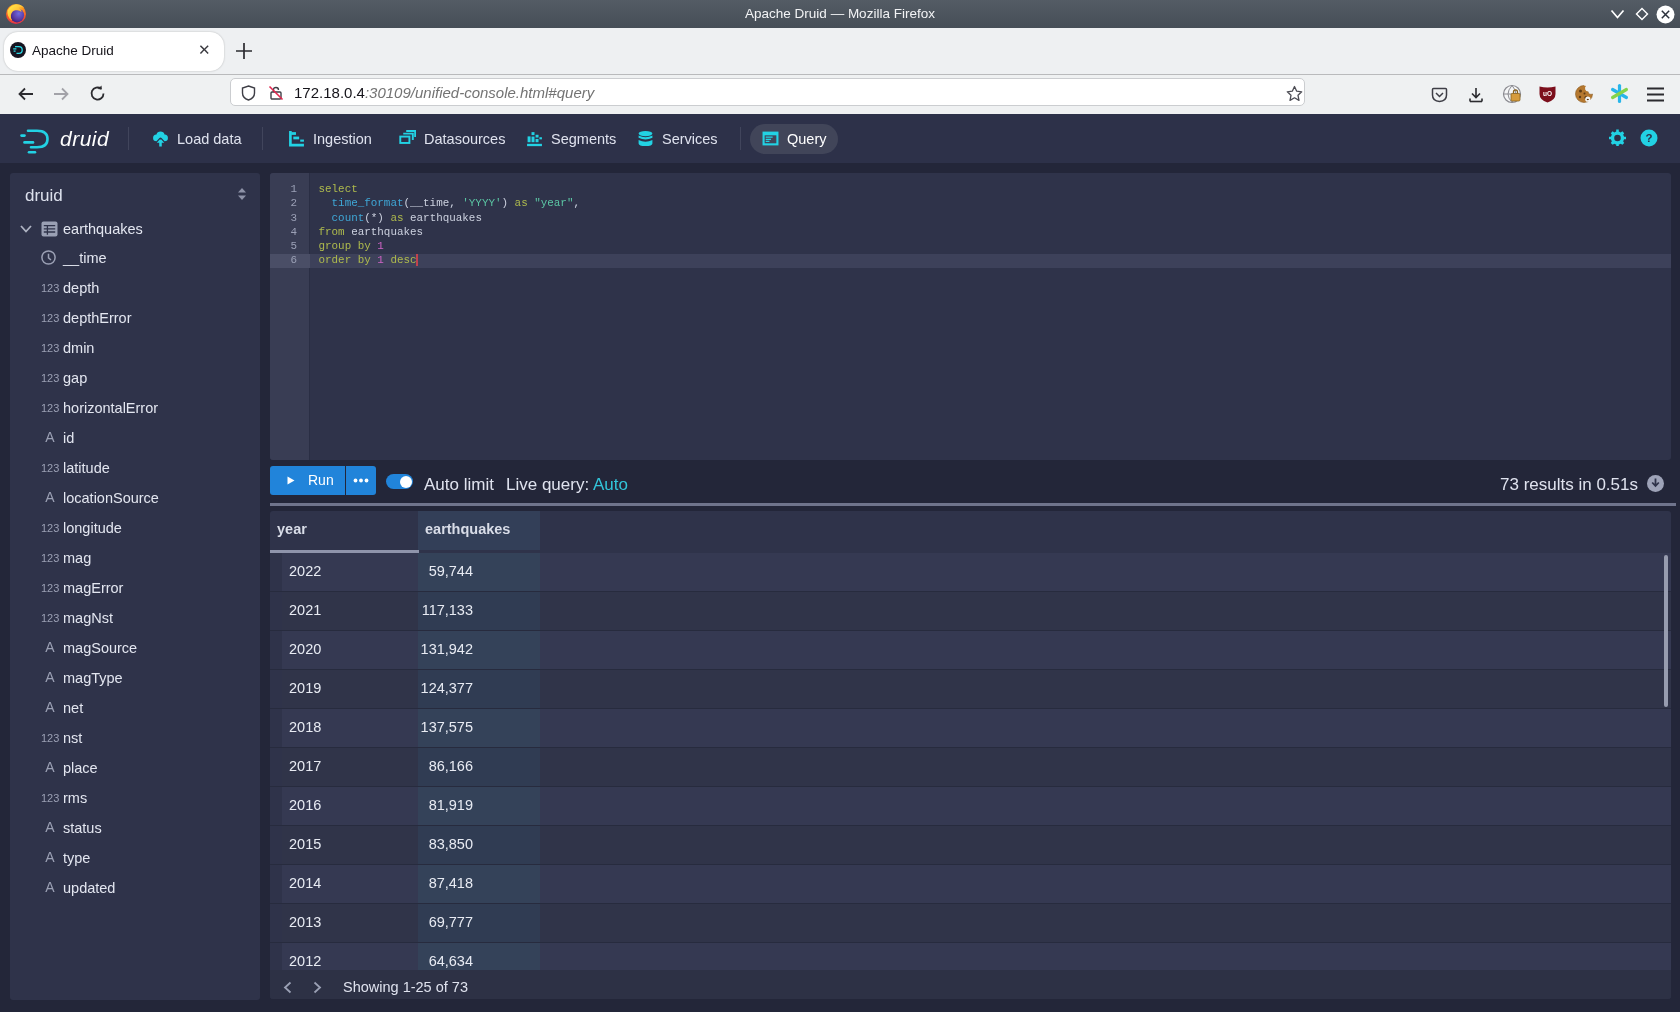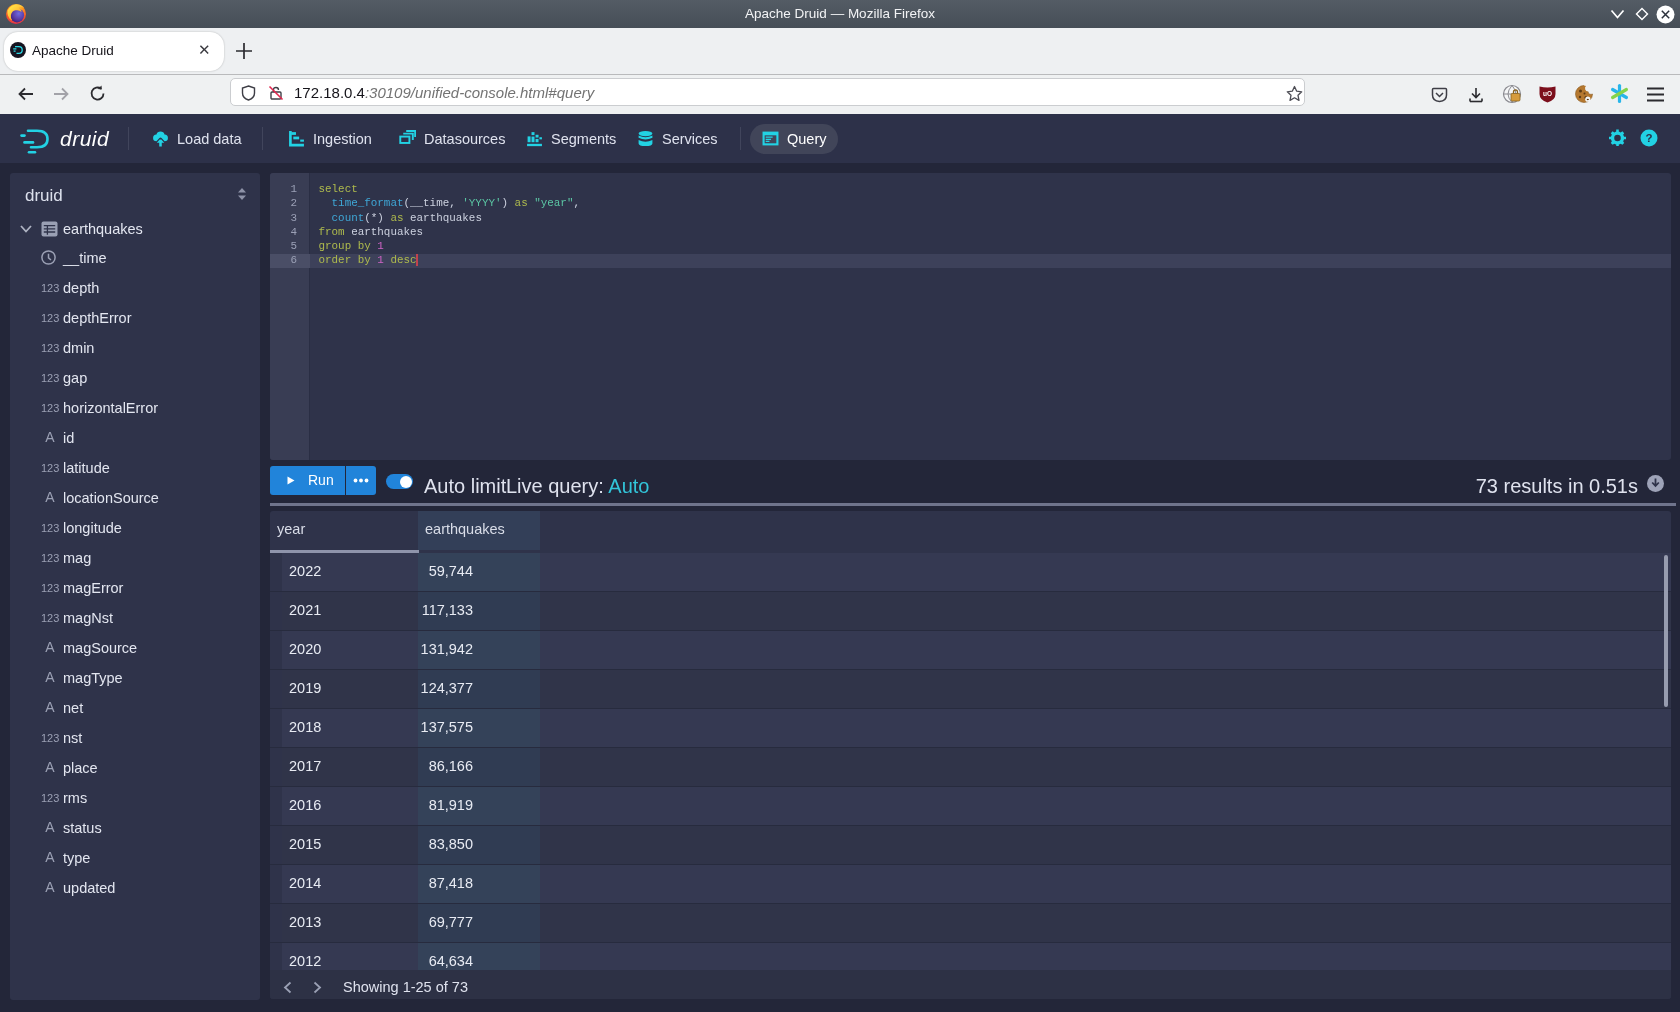--- a/index.html
+++ b/index.html
@@ -36,25 +36,25 @@
   .lnum { position:absolute; width:27px; text-align:right; color:#9ba0b6; font-family:"Liberation Mono", monospace; font-size:10.9px; }
   .cline { position:absolute; font-family:"Liberation Mono", monospace; font-size:10.9px; white-space:pre; color:#ccd1df; }
   .kw { color:#aeba4d; } .fn { color:#3fa7d6; } .st { color:#5bc6a4; } .nm { color:#cf64c6; }
   #hl1 { position:absolute; left:0; top:81.2px; width:40px; height:14.2px; background:#4a4e66; }
   #hl2 { position:absolute; left:40px; top:81.2px; width:1361px; height:14.2px; background:#3d415a; }
   
   #runbtn { position:absolute; left:270px; top:466px; width:75px; height:29px; background:#2184da; border-radius:3px 0 0 3px; }
   #morebtn { position:absolute; left:346px; top:466px; width:30px; height:29px; background:#2184da; border-radius:0 3px 3px 0; }
   #toggle { position:absolute; left:386px; top:474px; width:27px; height:15px; background:#2184da; border-radius:8px; }
   #knob { position:absolute; left:14px; top:1.5px; width:12px; height:12px; background:#fff; border-radius:50%; }
-  .rbtext { position:absolute; top:475px; font-size:20px; color:#dfe2ee; }
+  .rbtext { position:absolute; top:475px; font-size:17px; color:#dfe2ee; }
   #divider { position:absolute; left:270px; top:503px; width:1406px; height:3px; background:#6f748c; }
   
   #results { position:absolute; left:270px; top:511px; width:1401px; height:488px; background:#2f334a; border-radius:3px; overflow:hidden; }
-  .hcell { position:absolute; top:0; height:39px; font-size:14.5px; color:#d9dde8; }
+  .hcell { position:absolute; top:0; height:39px; font-size:14.5px; color:#d9dde8;font-weight:bold; }
   .row { position:absolute; left:0; width:1401px; height:39px; }
   .row .c1 { position:absolute; left:0; width:148px; height:38px;margin-left:12px; }
   .row .c2 { position:absolute; left:148px; width:122px; height:38px; }
   .row .c3 { position:absolute; left:270px; width:1131px; height:38px; }
   .row.odd .c1, .row.odd .c3 { background:#353952; }
   .row.even .c1, .row.even .c3 { background:#303449; }
   .row.odd .c2 { background:#344259; }
   .row.even .c2 { background:#303c53; }
   .row .sep { position:absolute; left:0; top:38px; width:1401px; height:1px; background:#272b3e; }
   .yt { position:absolute; left:7px; top:10px; font-size:14.5px; color:#e8ebf3; }

